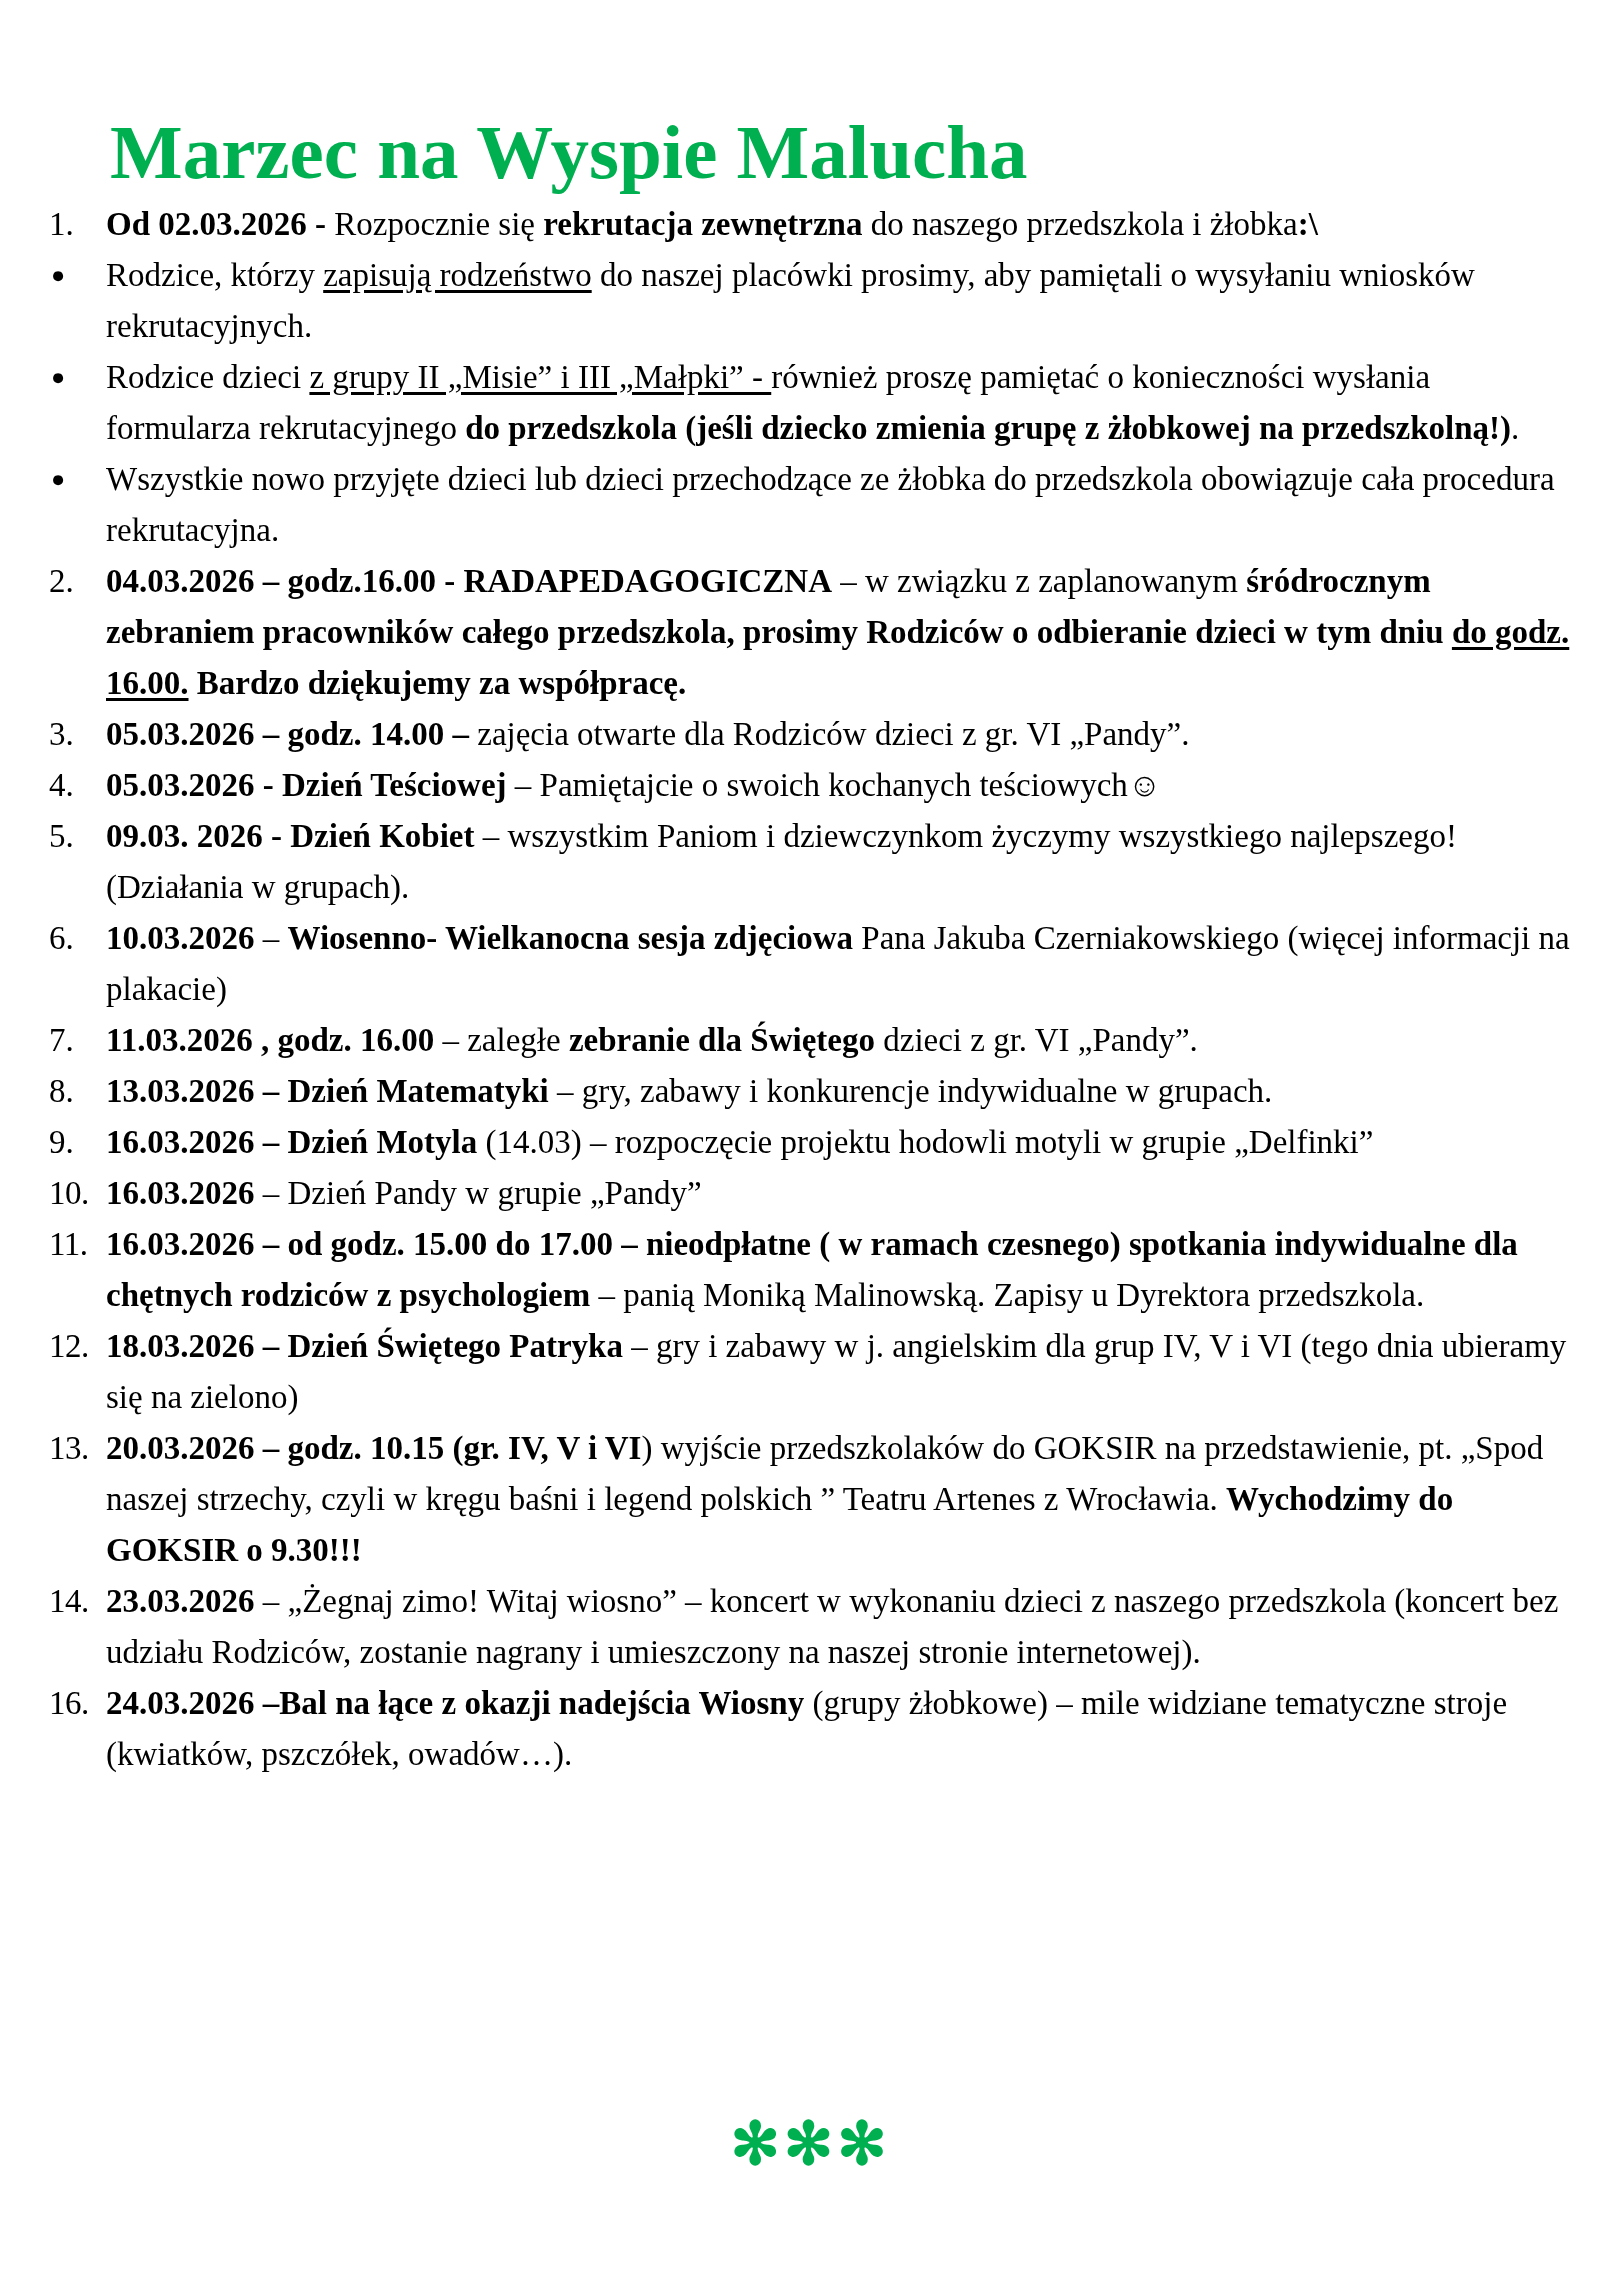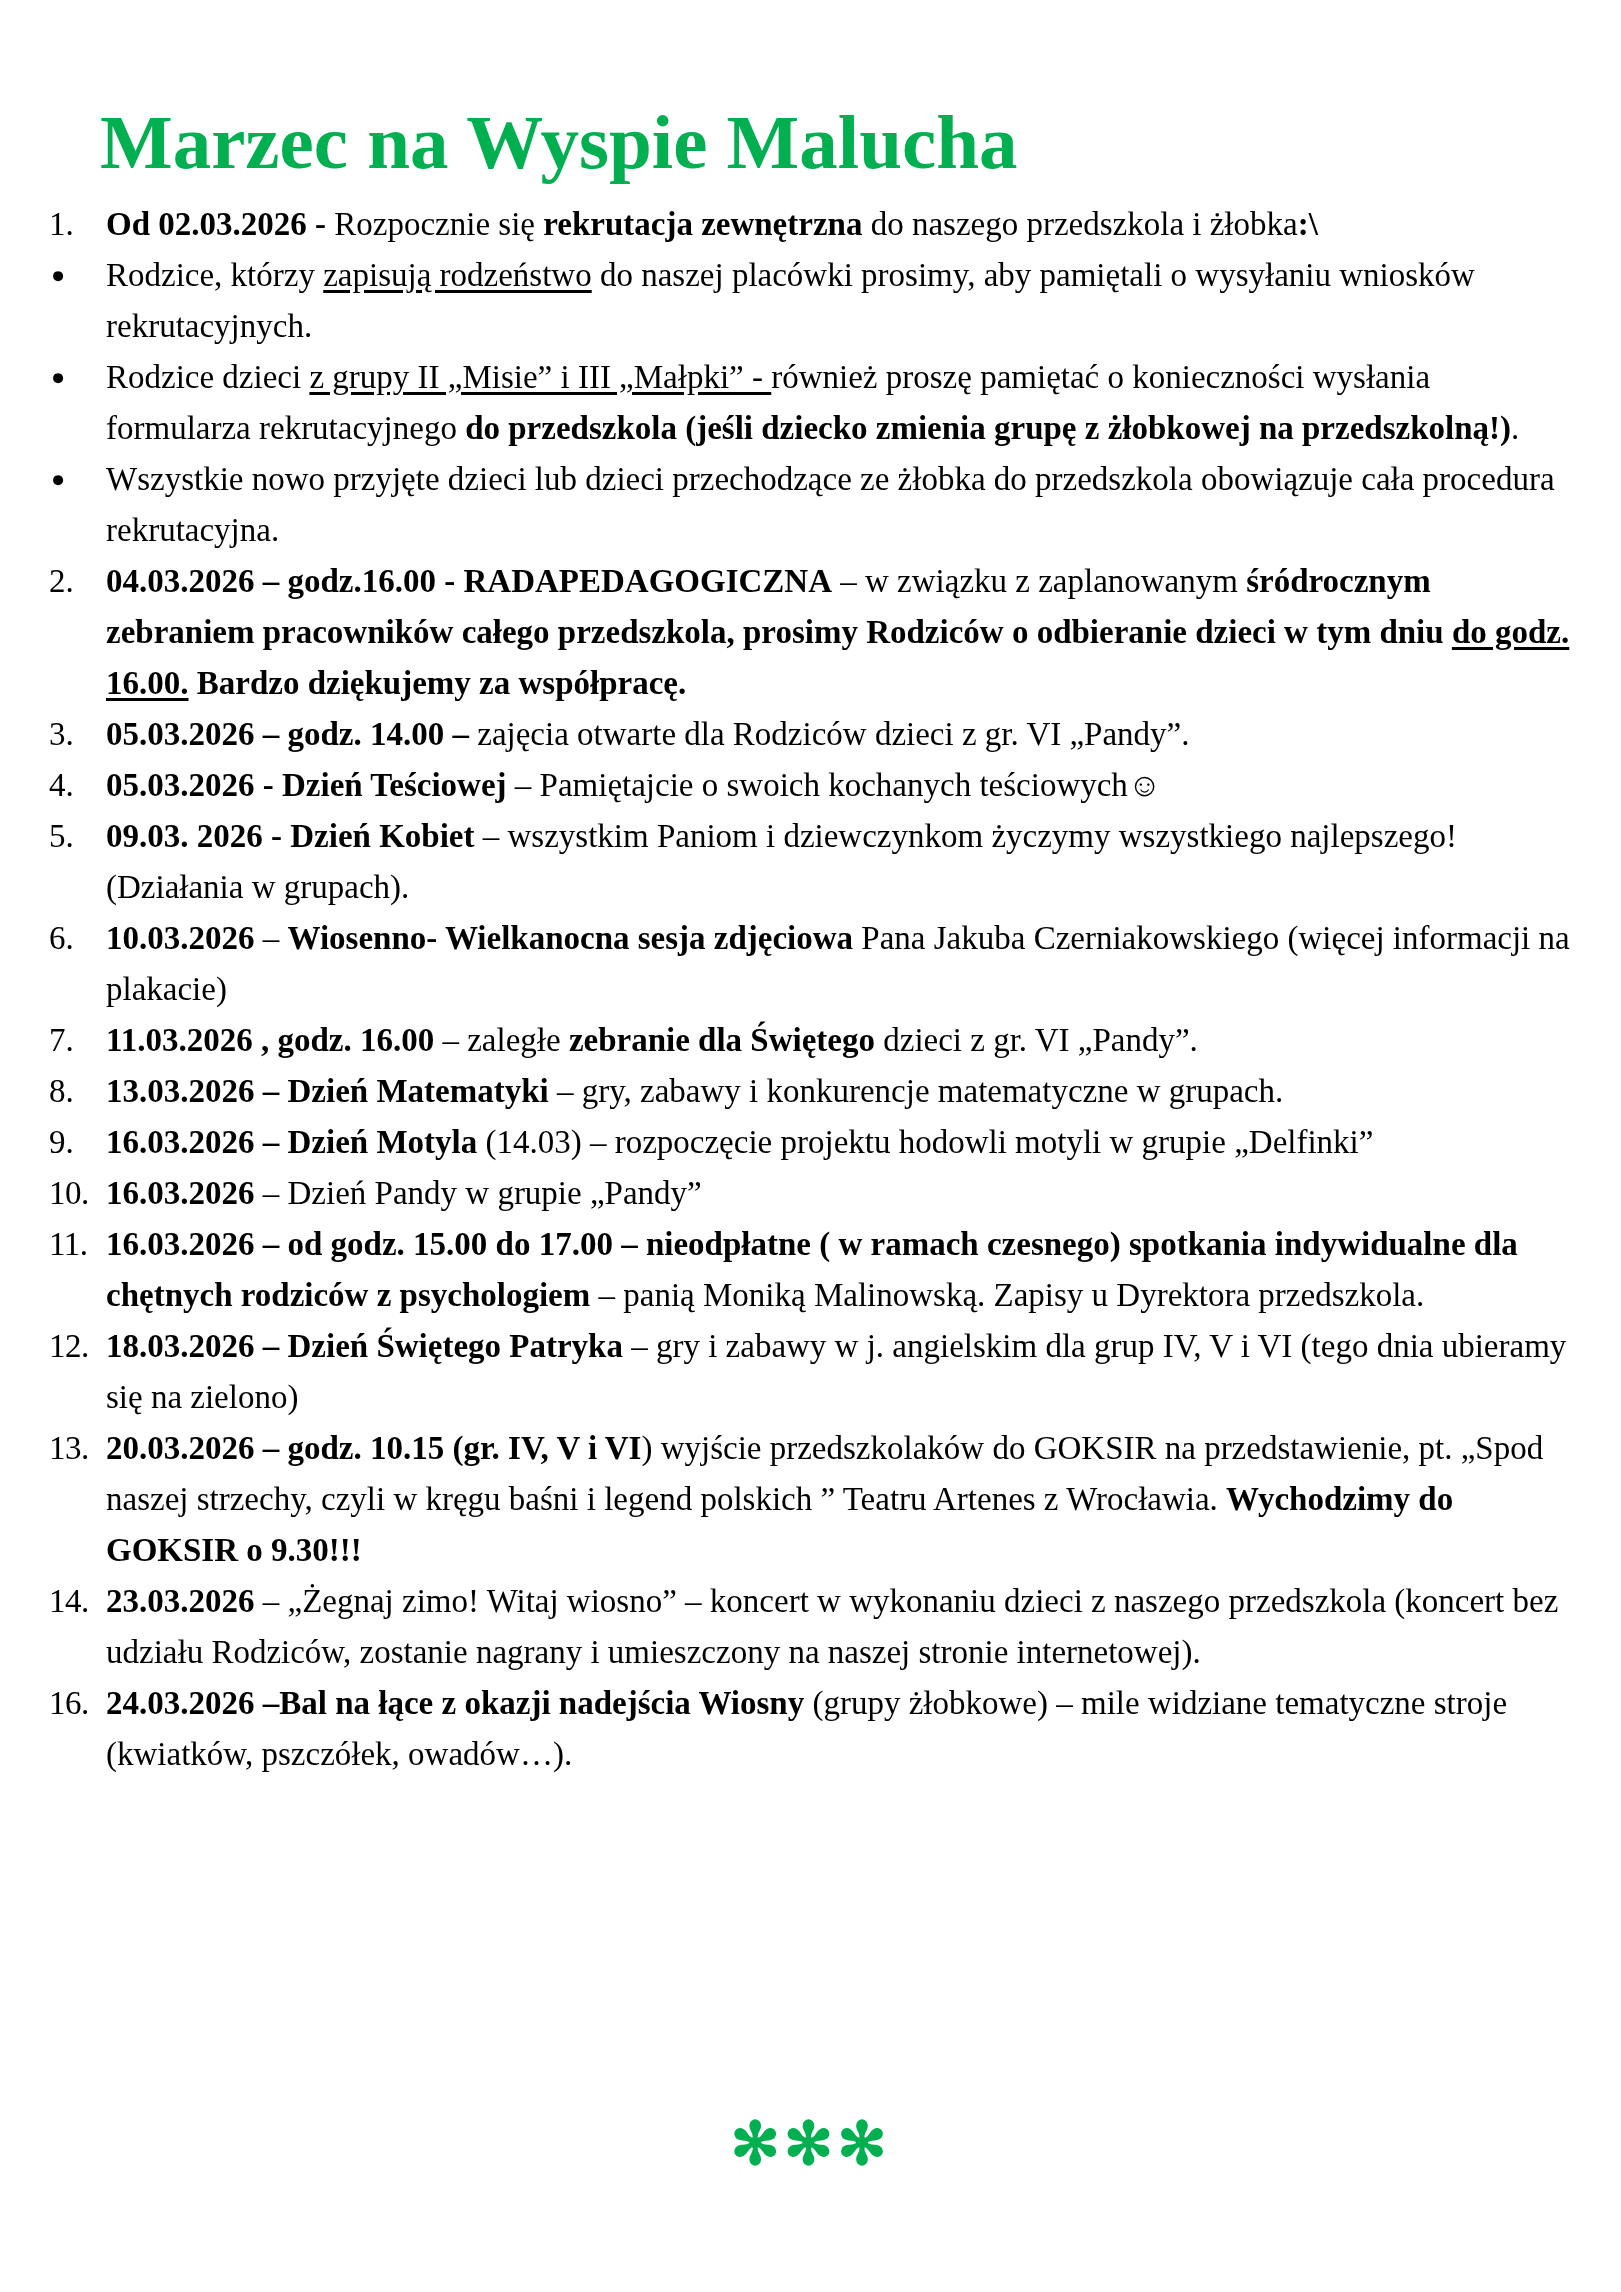--- a/index.html
+++ b/index.html
@@ -3,21 +3,21 @@
 <meta charset="utf-8">
 <style>
   html, body { margin: 0; padding: 0; background: #ffffff; }
   body {
     width: 1621px; height: 2293px; position: relative; overflow: hidden;
     font-family: "Liberation Serif", serif; color: #000;
   }
   .title {
     position: absolute; left: 98px; top: 102px;
     font-size: 77px; font-weight: bold; color: #00b050;
-    line-height: 1; margin: 2px; white-space: nowrap;
+    line-height: 1; margin: 12px; white-space: nowrap;
   }
   .content {
     position: absolute; left: 49px; top: 199px; width: 1529px;
     font-size: 33px; line-height: 51px;
   }
   .row { display: flex; align-items: flex-start; }
   .num { width: 50px; flex: 0 0 50px; white-space: nowrap; }
   .num.tight { width: 50px; letter-spacing: -0.5px; font-family: Liberation Serif, serif; }
   .bullet { width: 50px; flex: 0 0 50px; font-size: 23.5px; padding-left: 2px; box-sizing: border-box; }
   .text { flex: 1; margin-left: 7px; }
@@ -71,21 +71,21 @@
     <div class="row">
       <span class="num">6.</span>
       <span class="text"><b>10.03.2026</b><span> – </span><b>Wiosenno- Wielkanocna sesja zdjęciowa</b><span> Pana Jakuba Czerniakowskiego (więcej informacji na plakacie)</span></span>
     </div>
     <div class="row">
       <span class="num">7.</span>
       <span class="text"><b>11.03.2026 , godz. 16.00</b><span> – zaległe </span><b>zebranie dla Świętego</b><span> dzieci z gr. VI „Pandy”.</span></span>
     </div>
     <div class="row">
       <span class="num">8.</span>
-      <span class="text"><b>13.03.2026 – Dzień Matematyki</b><span> – gry, zabawy i konkurencje matematyczne w grupach.</span></span>
+      <span class="text"><b>13.03.2026 – Dzień Matematyki</b><span> – gry, zabawy i konkurencje indywidualne w grupach.</span></span>
     </div>
     <div class="row">
       <span class="num">9.</span>
       <span class="text"><b>16.03.2026 – Dzień Motyla</b><span> (14.03) – rozpoczęcie projektu hodowli motyli w grupie „Delfinki”</span></span>
     </div>
     <div class="row">
       <span class="num tight">10.</span>
       <span class="text"><b>16.03.2026</b><span> – Dzień Pandy w grupie „Pandy”</span></span>
     </div>
     <div class="row">

